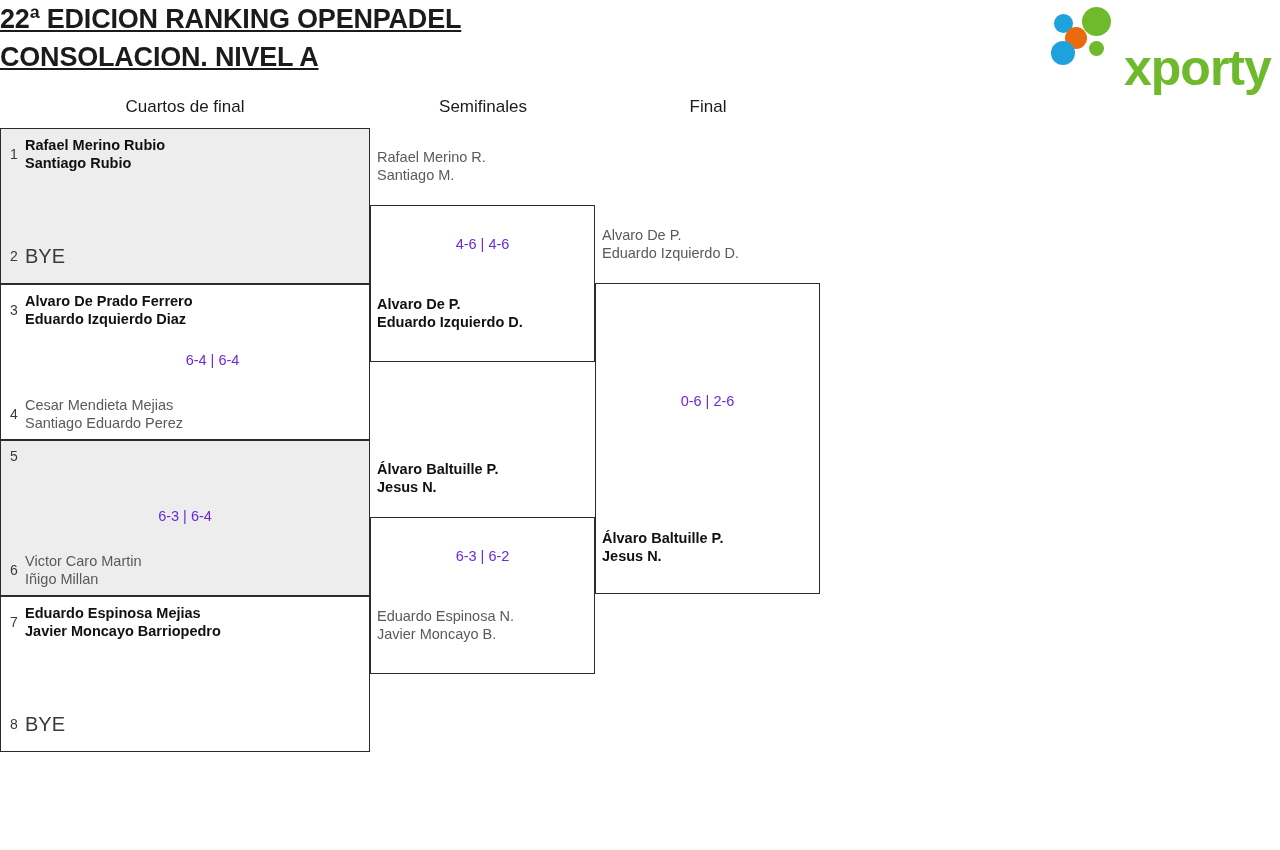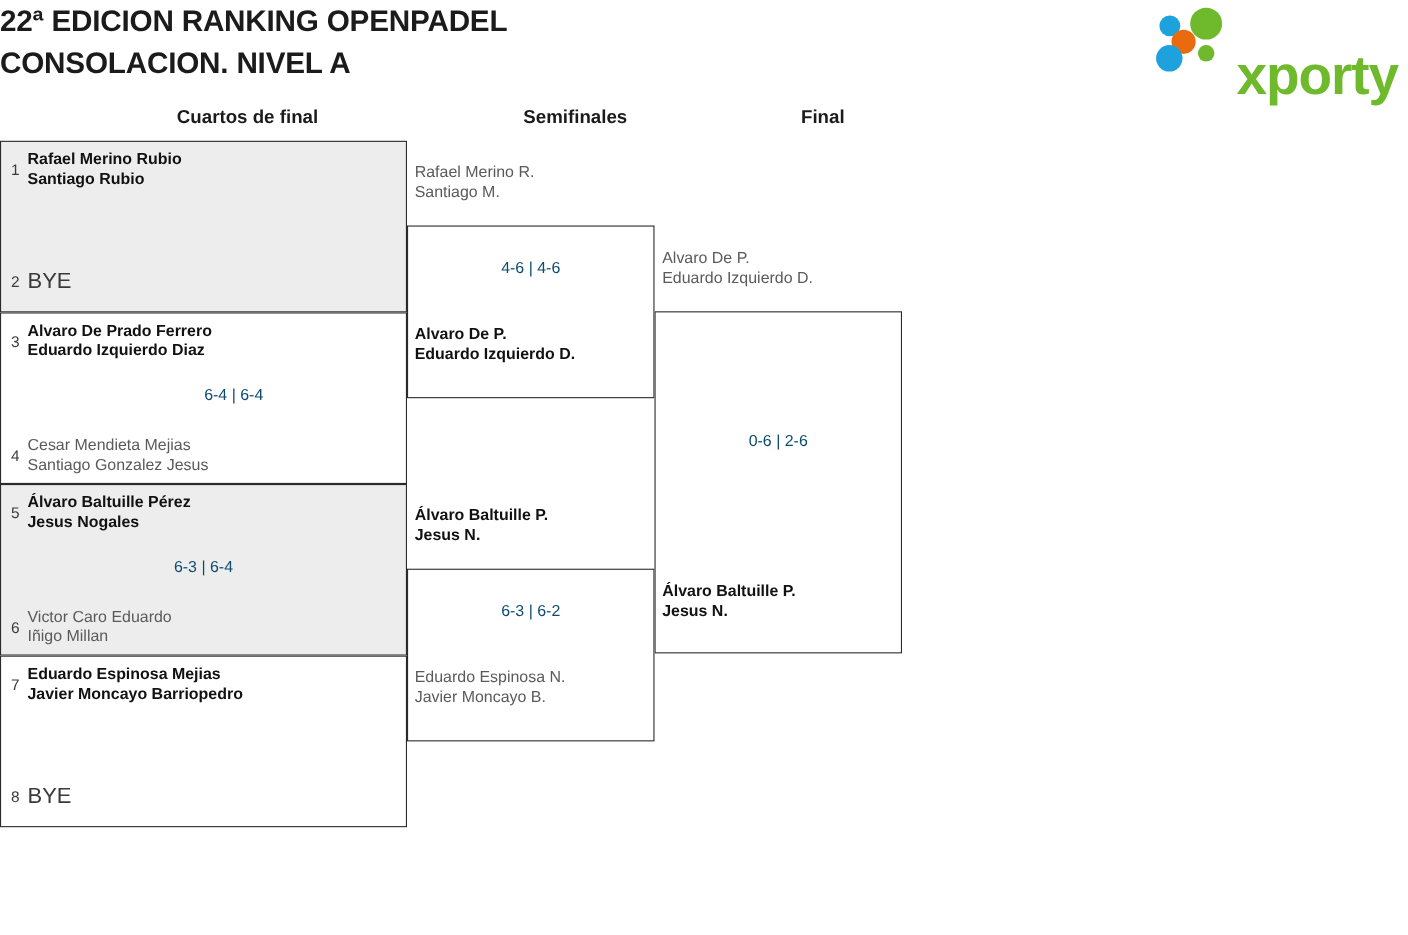--- a/index.html
+++ b/index.html
@@ -21,20 +21,21 @@
     position: absolute;
     left: 0px;
     top: 0px;
     width: 900px;
     font-size: 27px;
     font-weight: 700;
     line-height: 38px;
     letter-spacing: -0.2px;
     color: #1b1b1b;
     white-space: pre-line;
+    text-decoration: underline;
   }
 
   #brand-logo {
     position: absolute;
     left: 1048px;
     top: 6px;
     width: 228px;
     height: 62px;
   }
   #brand-logo .logo-dots {
@@ -57,25 +58,24 @@
     letter-spacing: -1px;
     line-height: 62px;
     margin-top: 33px;
   }
 
   
   .round-header {
     position: absolute;
     top: 95px;
     font-size: 17px;
-    font-weight: 700;
+    font-weight: 400;
     color: #1b1b1b;
     text-align: center;
     line-height: 24px;
-    margin-left: 40px;
   }
   #round-header-0 { left: 0px;   width: 370px; }
   #round-header-1 { left: 370px; width: 226px; }
   #round-header-2 { left: 596px; width: 224px; }
 
   
   .match-box {
     position: absolute;
     box-sizing: border-box;
     border: 1px solid #2b2b2b;
@@ -102,21 +102,21 @@
     line-height: 18px;
     color: #5a5a5a;
   }
   .players .pl { display: block; }
   .team.winner .players { color: #111111; font-weight: 700; }
   .team.bye .players { color: #3a3a3a; font-weight: 400; font-size: 20px; }
 
   .score {
     position: absolute;
     font-size: 14.5px;
-    color: #0c4a6e;
+    color: #6d28d9;
     text-align: center;
   }
 </style>
 </head>
 <body>
 
 <div id="tournament-title">22ª EDICION RANKING OPENPADEL
 CONSOLACION. NIVEL A</div>
 
 <div id="brand-logo">
@@ -154,36 +154,32 @@
       <span class="seed">3</span>
       <span class="players">
         <span class="pl">Alvaro De Prado Ferrero</span>
         <span class="pl">Eduardo Izquierdo Diaz</span>
       </span>
     </div>
     <div class="team" style="left: 3px; top: 396px; width: 360px;">
       <span class="seed">4</span>
       <span class="players">
         <span class="pl">Cesar Mendieta Mejias</span>
-        <span class="pl">Santiago Gonzalez Jesus</span>
+        <span class="pl">Santiago Eduardo Perez</span>
       </span>
     </div>
     <div class="score" style="left: 0px; top: 352px; width: 425px;">6-4 | 6-4</div>
     <div class="match-box shaded" style="left: 0px; top: 440px; width: 370px; height: 156px;"></div>
     <div class="team winner" style="left: 3px; top: 448px; width: 360px;">
       <span class="seed">5</span>
-      <span class="players">
-        <span class="pl">Álvaro Baltuille Pérez</span>
-        <span class="pl">Jesus Nogales</span>
-      </span>
     </div>
     <div class="team" style="left: 3px; top: 552px; width: 360px;">
       <span class="seed">6</span>
       <span class="players">
-        <span class="pl">Victor Caro Eduardo</span>
+        <span class="pl">Victor Caro Martin</span>
         <span class="pl">Iñigo Millan</span>
       </span>
     </div>
     <div class="score" style="left: 0px; top: 508px; width: 370px;">6-3 | 6-4</div>
     <div class="match-box" style="left: 0px; top: 596px; width: 370px; height: 156px;"></div>
     <div class="team winner" style="left: 3px; top: 604px; width: 360px;">
       <span class="seed">7</span>
       <span class="players">
         <span class="pl">Eduardo Espinosa Mejias</span>
         <span class="pl">Javier Moncayo Barriopedro</span>

